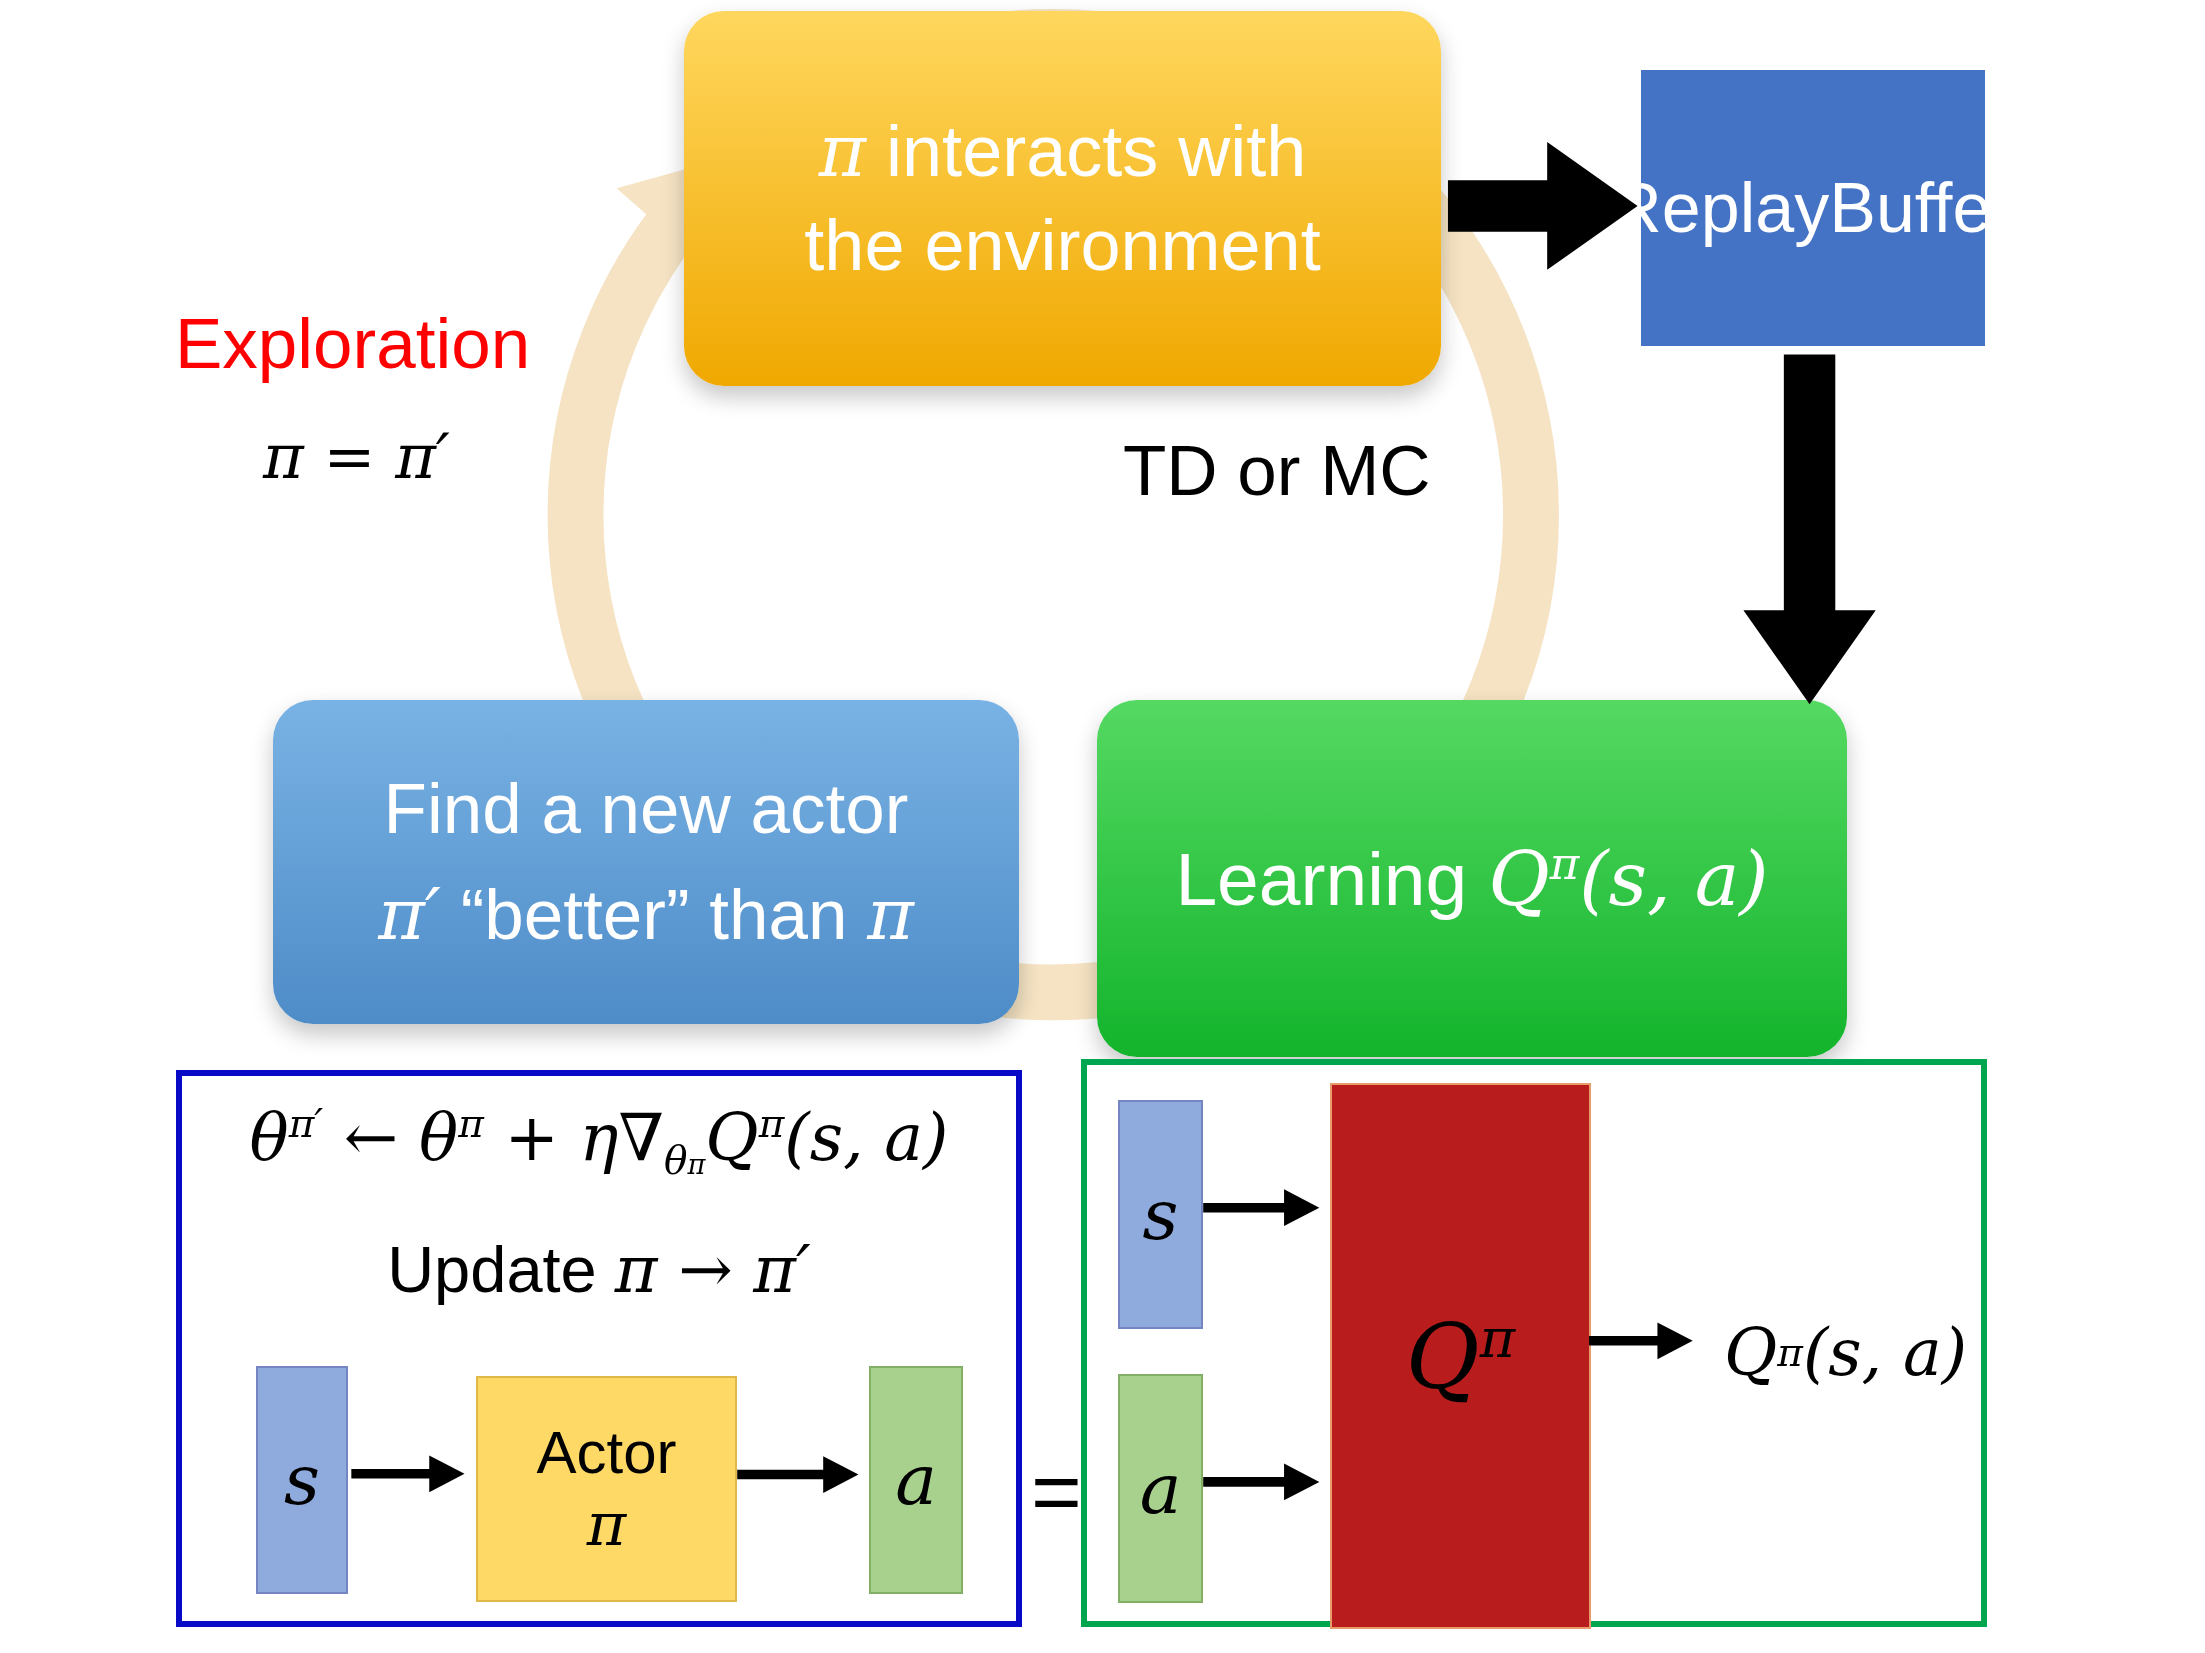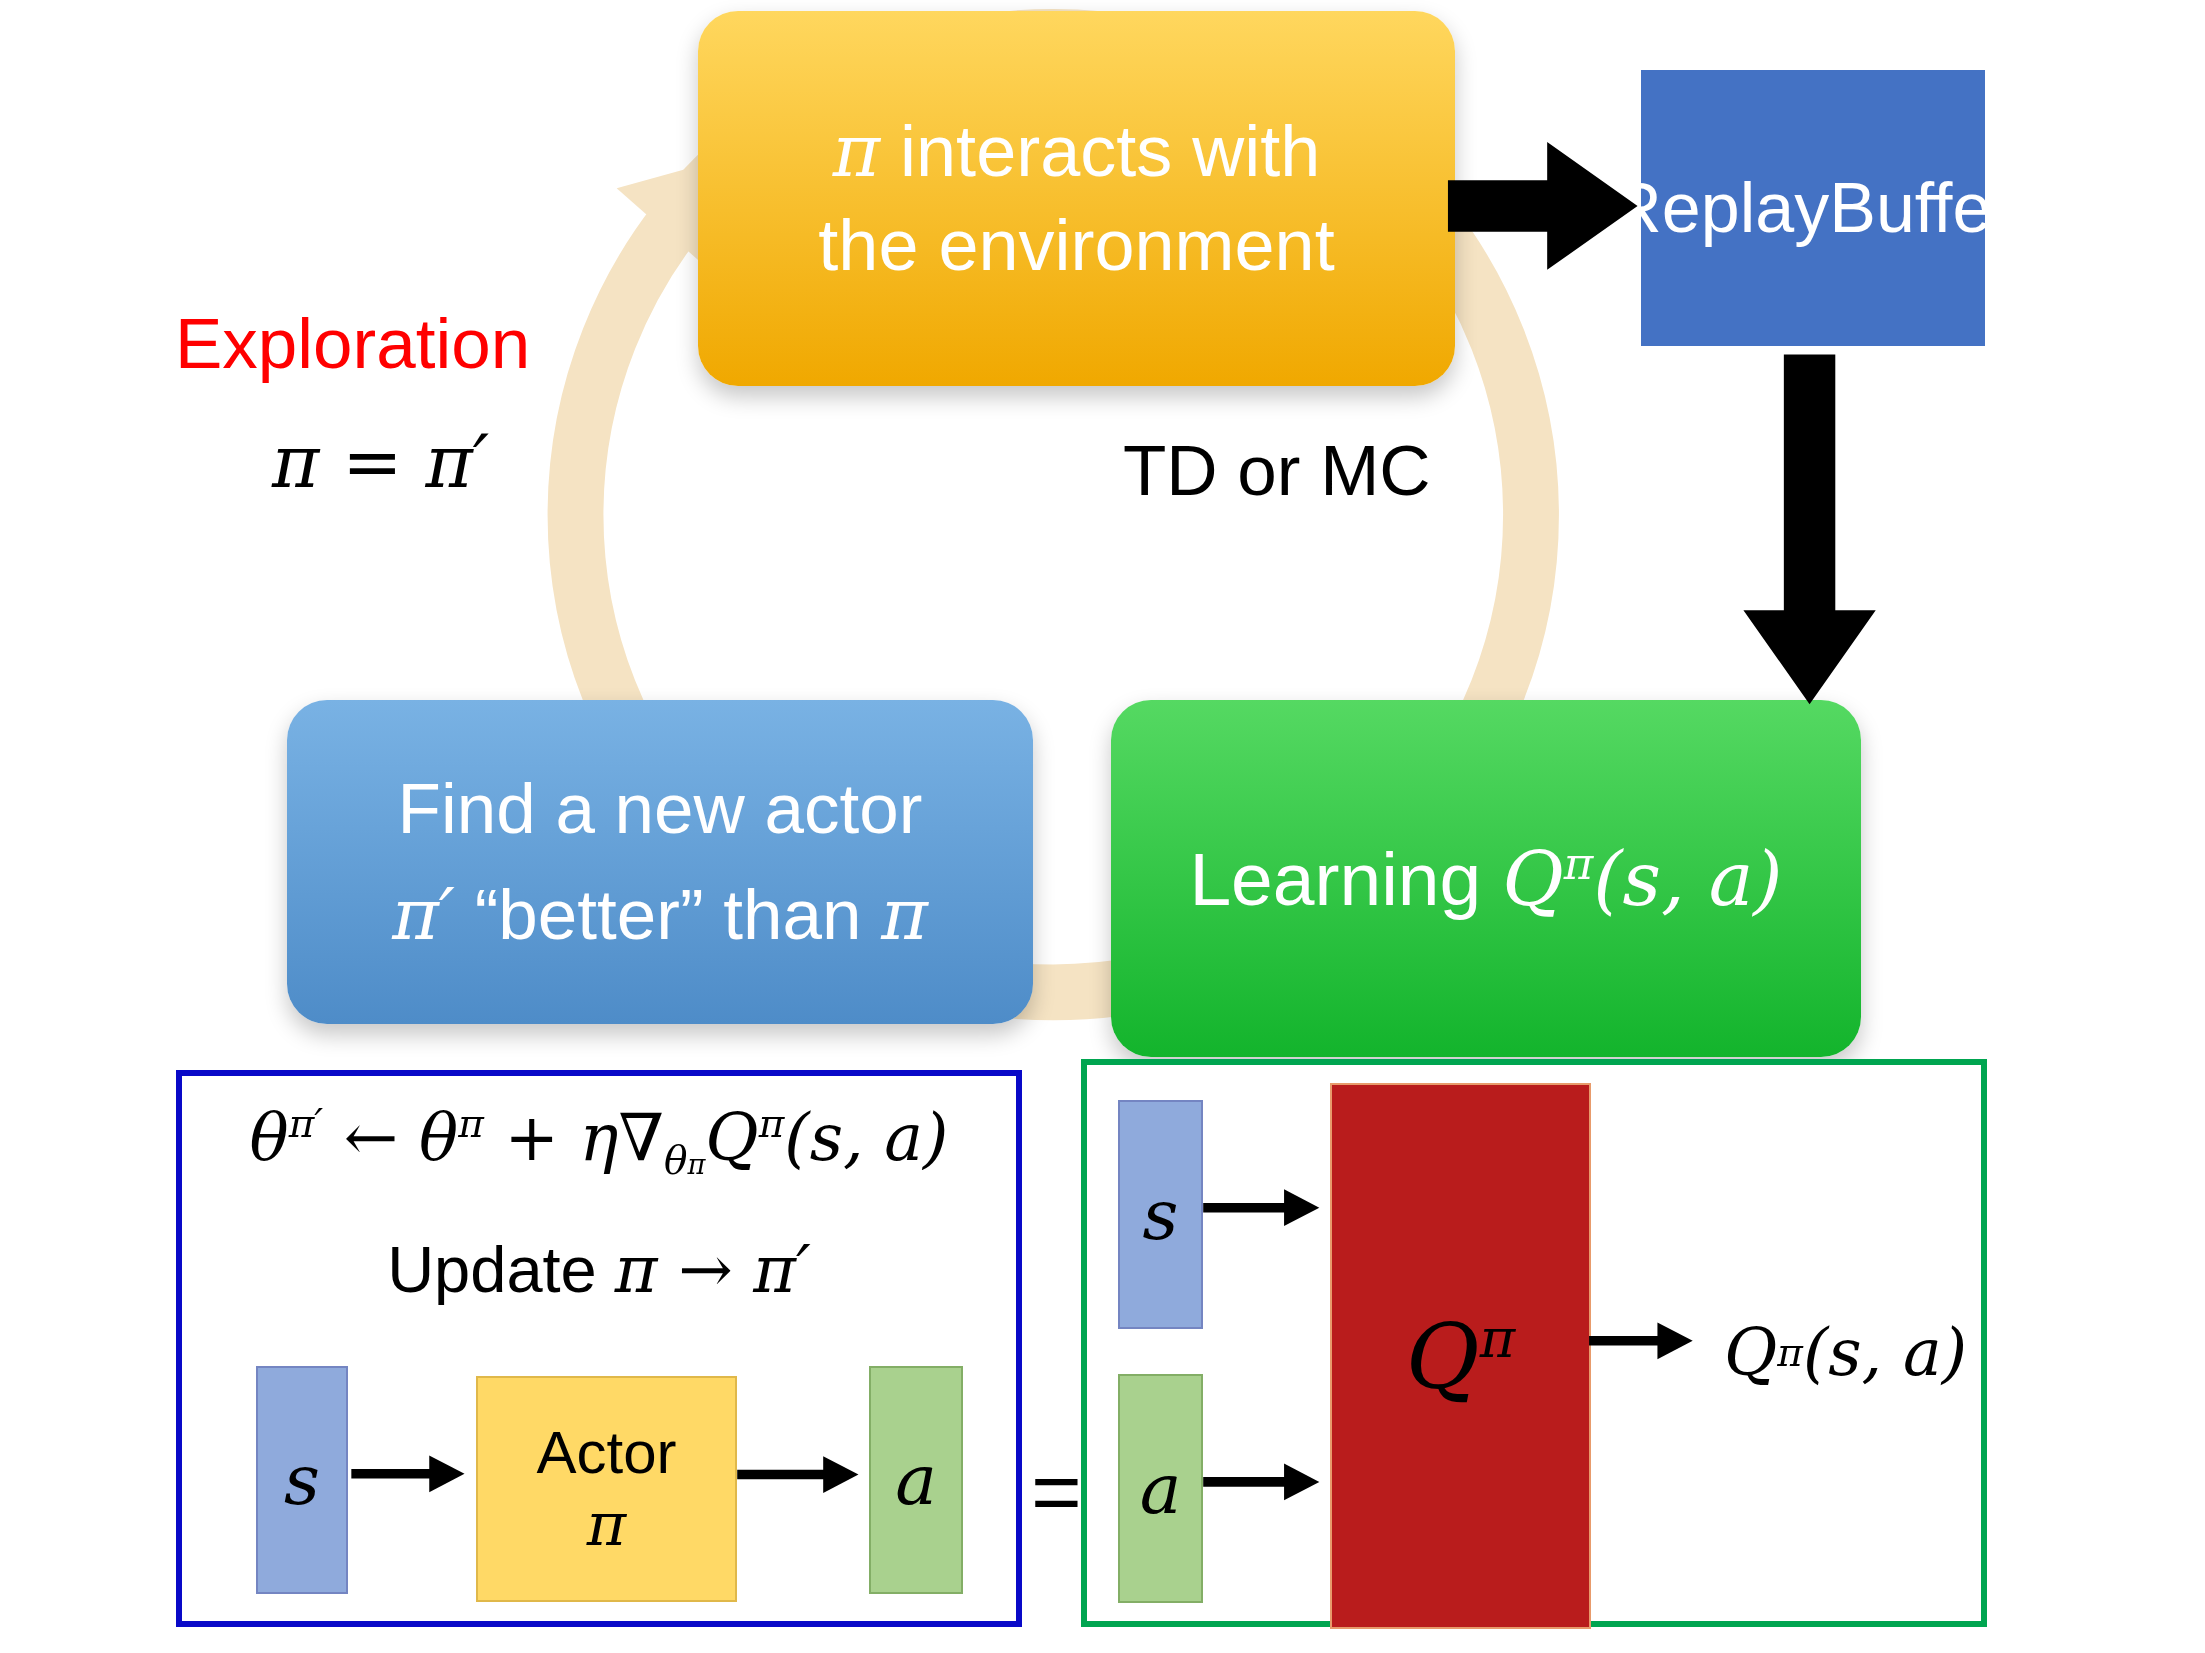--- a/index.html
+++ b/index.html
@@ -22,40 +22,39 @@
     position: absolute;
     border-radius: 40px;
     display: flex;
     flex-direction: column;
     align-items: center;
     justify-content: center;
     text-align: center;
     color: #ffffff;
     z-index: 1;
     box-shadow: 0 10.3px 22px rgba(0,0,0,0.22);
-    margin-left: 14px;
   }
   #box-env      { left: 684px;  top: 11px;  width: 757px; height: 375px;
                   background: linear-gradient(180deg, #FFD75E 0%, #F0A800 100%);
                   font-size: 72px; line-height: 1.3; }
   #box-learning { left: 1097px; top: 700px; width: 750px; height: 357px;
                   background: linear-gradient(180deg, #55D962 0%, #13B42C 100%);
                   font-size: 75px; }
   #box-actor    { left: 273px;  top: 700px; width: 746px; height: 324px;
                   background: linear-gradient(180deg, #79B2E4 0%, #4E8CC8 100%);
                   font-size: 71px; line-height: 1.32; gap: 12px; }
   #box-replay   { left: 1641px; top: 70px;  width: 344px;  height: 276px;
                   background: #4472C4;
                   position: absolute; z-index: 1;
                   display: flex; align-items: center; justify-content: center;
                   text-align: center; color: #fff; font-size: 70px; line-height: 1.32; }
 
   
   #exploration { left: 175px;  top: 303px; font-size: 71px; color: #FF0000; z-index: 3; position: absolute; }
-  #pi-eq       { left: 272px;  top: 420px; font-size: 72px; z-index: 3; position: absolute; }
+  #pi-eq       { left: 263px;  top: 420px; font-size: 62px; z-index: 3; position: absolute; }
   #td-mc       { left: 1123px; top: 430px; font-size: 71px;  z-index: 3; position: absolute; }
   #equals      { left: 1031px; top: 1442px; font-size: 87px; z-index: 3; position: absolute; }
 
   
   .panel { position: absolute; background: #ffffff; z-index: 1; }
   #panel-actor  { left: 176px;  top: 1070px; width: 846px; height: 557px; border: 6.6px solid #0909C8; padding-left: 17px; }
   #panel-critic { left: 1081px; top: 1059px; width: 906px; height: 568px; border: 6.6px solid #00A550; }
 
   #formula      { position: absolute; left: 0; top: 23.5px;  width: 100%; text-align: center; font-size: 65px; }
   #update-label { position: absolute; left: 0; top: 156px; width: 100%; text-align: center; font-size: 65px; }

